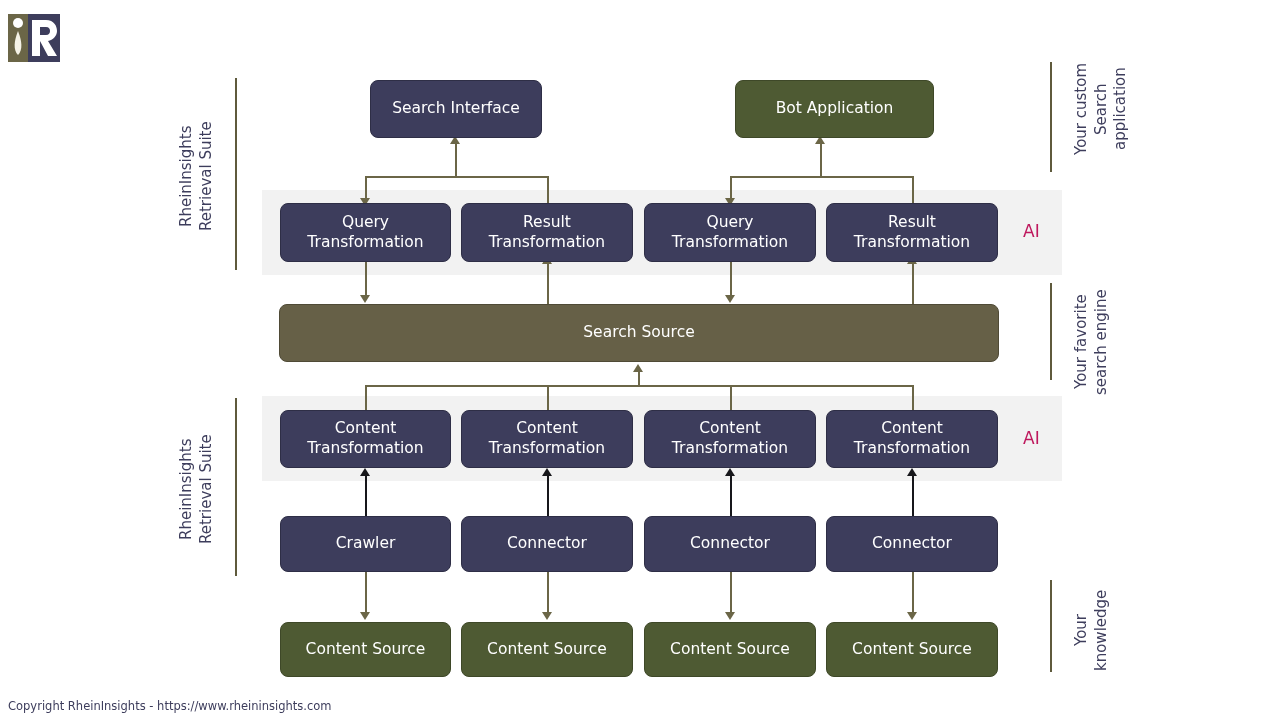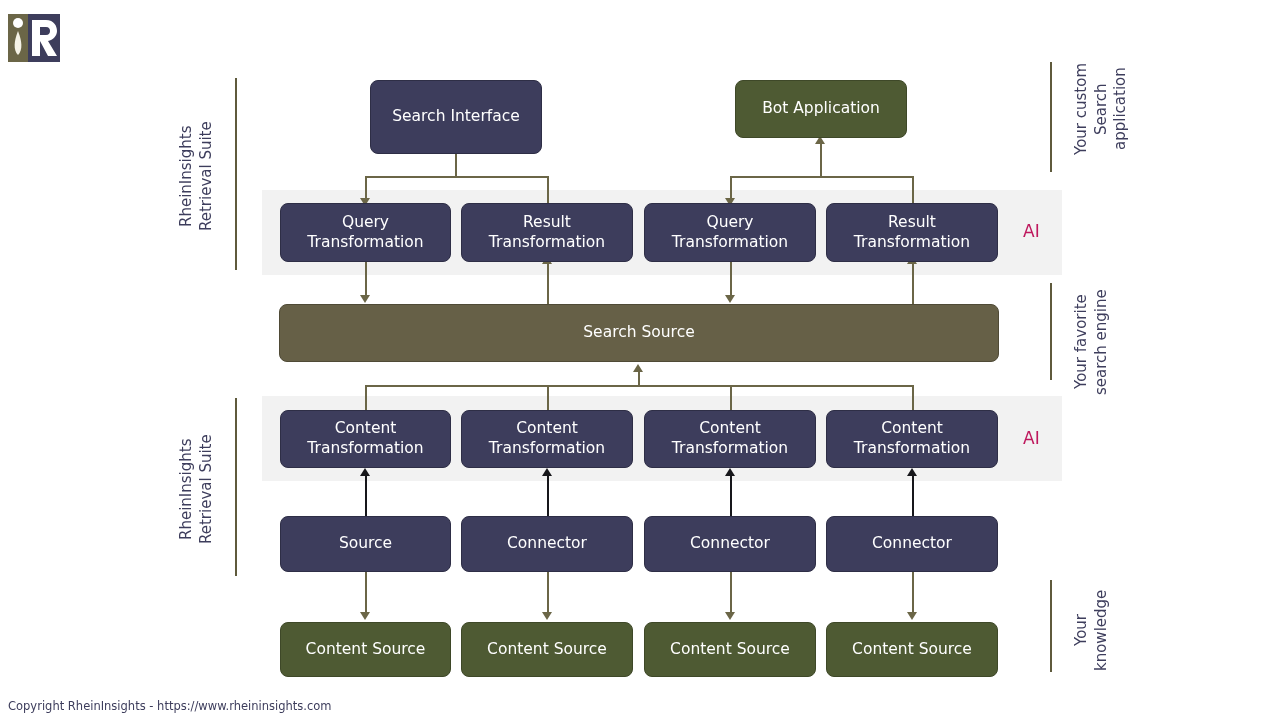--- a/index.html
+++ b/index.html
@@ -199,24 +199,24 @@
 
 <div class="vline" style="left:365px; top:572px; height:42px;"></div>
 <div class="arrow down" style="left:360px; top:612px;"></div>
 <div class="vline" style="left:547px; top:572px; height:42px;"></div>
 <div class="arrow down" style="left:542px; top:612px;"></div>
 <div class="vline" style="left:730px; top:572px; height:42px;"></div>
 <div class="arrow down" style="left:725px; top:612px;"></div>
 <div class="vline" style="left:912px; top:572px; height:42px;"></div>
 <div class="arrow down" style="left:907px; top:612px;"></div>
 
-<div class="node navy" style="left:370px; top:80px; width:172px; height:74px;">
+<div class="node navy" style="left:370px; top:80px; width:172px; height:58px;">
   <span class="lbl">Search Interface</span>
 </div>
-<div class="node olive" style="left:735px; top:80px; width:172px; height:58px;">
+<div class="node olive" style="left:735px; top:80px; width:199px; height:58px;">
   <span class="lbl">Bot Application</span>
 </div>
 
 <div class="node navy" style="left:280px; top:203px; width:171px; height:59px;">
   <span class="lbl">Query
 Transformation</span>
 </div>
 <div class="node navy" style="left:461px; top:203px; width:172px; height:59px;">
   <span class="lbl">Result
 Transformation</span>
@@ -249,21 +249,21 @@
 Transformation</span>
 </div>
 <div class="node navy" style="left:826px; top:410px; width:172px; height:58px;">
   <span class="lbl">Content
 Transformation</span>
 </div>
 
 <div class="ai-label" style="left:1023px; top:428px;">AI</div>
 
 <div class="node navy" style="left:280px; top:516px; width:171px; height:56px;">
-  <span class="lbl">Source</span>
+  <span class="lbl">Crawler</span>
 </div>
 <div class="node navy" style="left:461px; top:516px; width:172px; height:56px;">
   <span class="lbl">Connector</span>
 </div>
 <div class="node navy" style="left:644px; top:516px; width:172px; height:56px;">
   <span class="lbl">Connector</span>
 </div>
 <div class="node navy" style="left:826px; top:516px; width:172px; height:56px;">
   <span class="lbl">Connector</span>
 </div>

